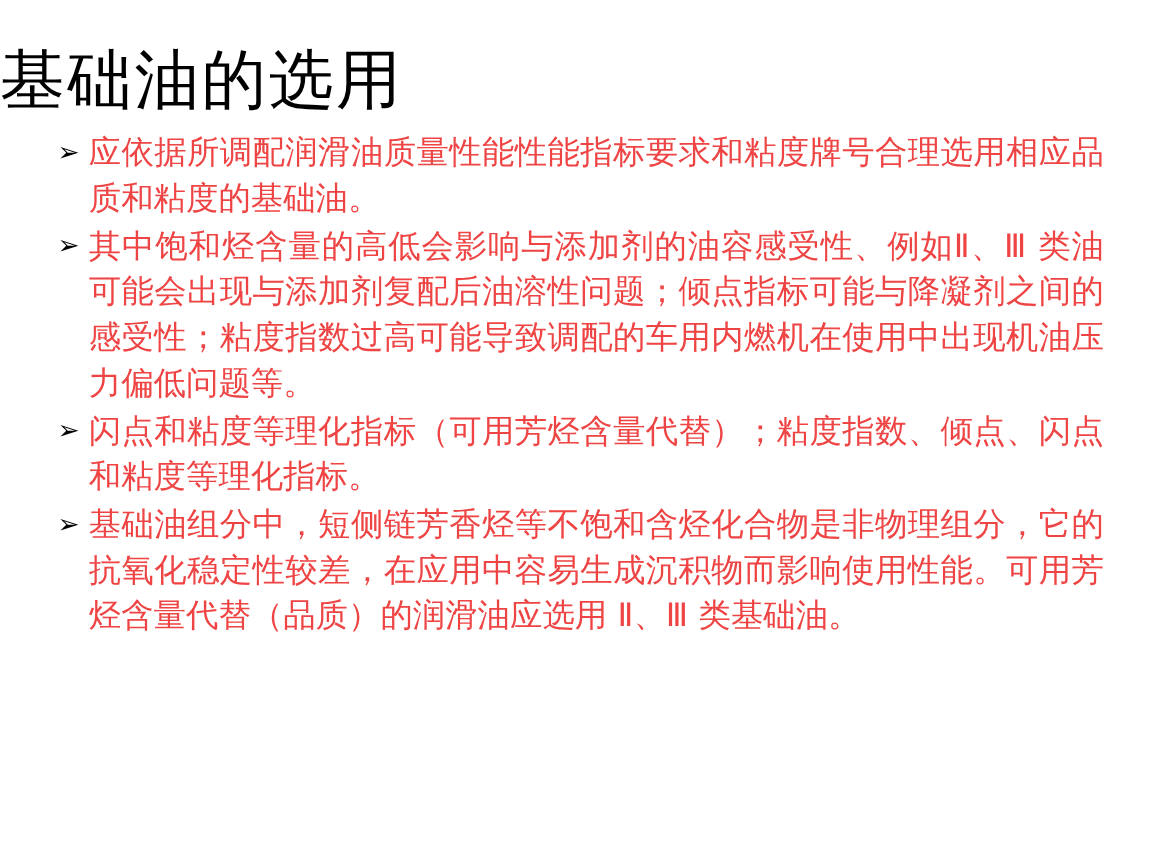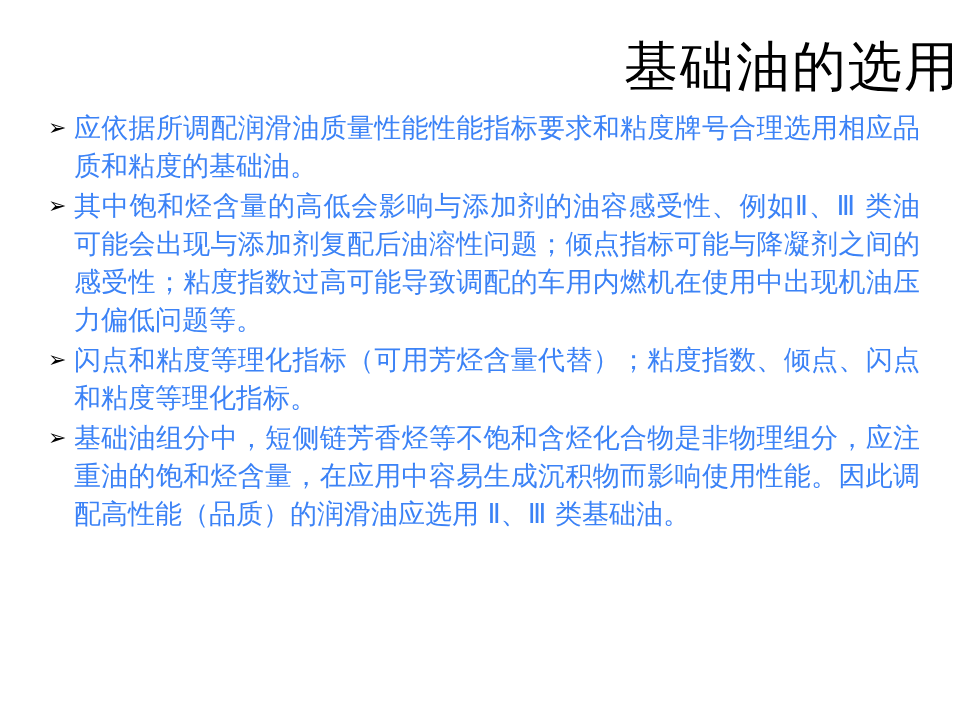--- a/index.html
+++ b/index.html
@@ -15,22 +15,22 @@
     overflow: hidden;
   }
   .slide {
     position: relative;
     width: 960px;
     height: 720px;
     box-sizing: border-box;
     background: #ffffff;
   }
   .slide-title {
-    text-align: right;
-    font-family: Liberation Serif, serif;
+    text-align: left;
+    font-family: Liberation Sans, sans-serif;
     font-size: 54px;
     line-height: 1.1;
     font-weight: normal;
     margin: 0;
     padding: 38px 0 12px 0;
     letter-spacing: 2px;
     color: #000000;
   }
   .bullet-list {
     list-style: none;
@@ -51,21 +51,21 @@
     color: #000000;
     text-align: left;
     padding-left: 4px;
     box-sizing: border-box;
   }
   .bullet-text {
     flex: 1 1 auto;
     font-family: "DejaVu Sans", "Liberation Sans", sans-serif;
     font-size: 27px;
     line-height: 38px;
-    color: #3b82f6;
+    color: #ef4444;
     text-align: justify;
     text-justify: inter-ideograph;
     letter-spacing: 0px;
   }
 </style>
 </head>
 <body>
 
 <div class="slide">
 
@@ -83,18 +83,18 @@
       <span class="bullet-text">其中饱和烃含量的高低会影响与添加剂的油容感受性、例如Ⅱ、Ⅲ 类油可能会出现与添加剂复配后油溶性问题；倾点指标可能与降凝剂之间的感受性；粘度指数过高可能导致调配的车用内燃机在使用中出现机油压力偏低问题等。</span>
     </li>
 
     <li class="bullet-item">
       <span class="bullet-marker">➢</span>
       <span class="bullet-text">闪点和粘度等理化指标（可用芳烃含量代替）；粘度指数、倾点、闪点和粘度等理化指标。</span>
     </li>
 
     <li class="bullet-item">
       <span class="bullet-marker">➢</span>
-      <span class="bullet-text">基础油组分中，短侧链芳香烃等不饱和含烃化合物是非物理组分，应注重油的饱和烃含量，在应用中容易生成沉积物而影响使用性能。因此调配高性能（品质）的润滑油应选用 Ⅱ、Ⅲ 类基础油。</span>
+      <span class="bullet-text">基础油组分中，短侧链芳香烃等不饱和含烃化合物是非物理组分，它的抗氧化稳定性较差，在应用中容易生成沉积物而影响使用性能。可用芳烃含量代替（品质）的润滑油应选用 Ⅱ、Ⅲ 类基础油。</span>
     </li>
 
   </ul>
 
 </div>
 
 </body></html>

